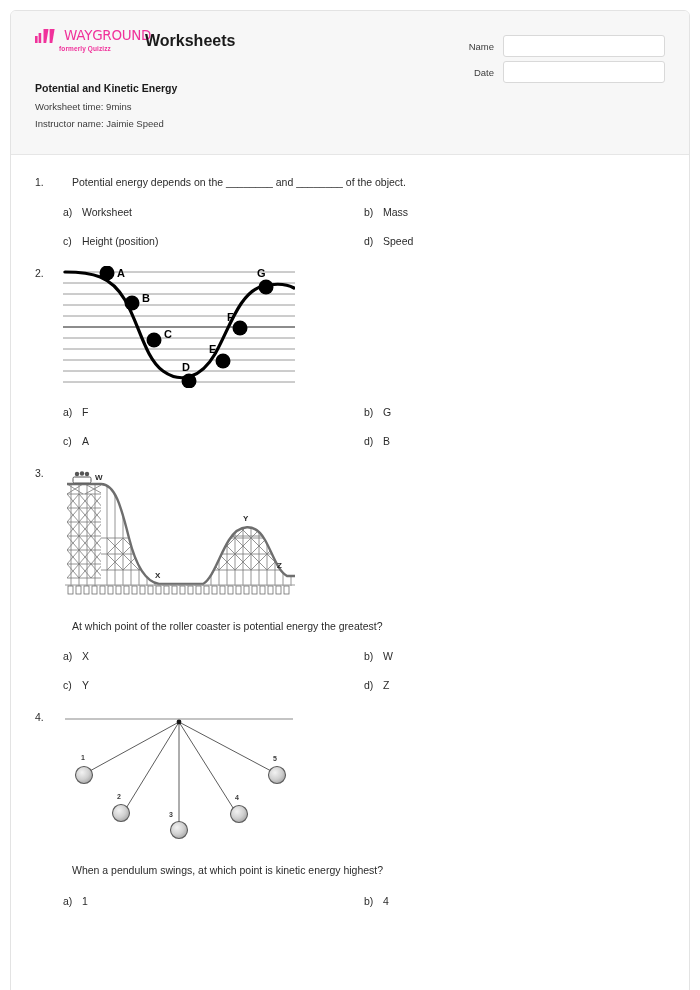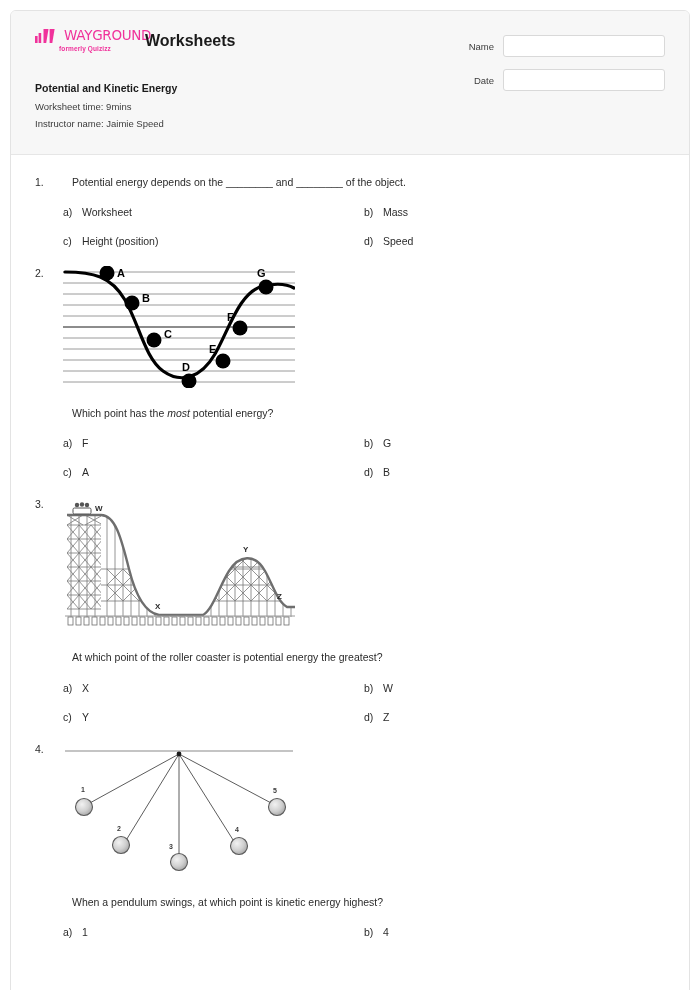--- a/index.html
+++ b/index.html
@@ -51,21 +51,21 @@
     font-size: 10.5px; font-weight: bold; color: #1a1a1a;
     margin-bottom: 7px;
   }
   .meta-line {
     font-size: 9.5px; color: #3c3c3c; margin-bottom: 6px; line-height: 1.2;
   }
 
   .fields { position: absolute; right: 24px; top: 24px; width: 235px; }
   .field-row {
     display: flex; align-items: center; justify-content: flex-end;
-    margin-bottom: 12px;
+    margin-bottom: 4px;
   }
   .field-label {
     font-size: 9.5px; color: #3c3c3c; width: 46px; text-align: right;
     padding-right: 9px;
   }
   .field-input {
     width: 162px; height: 22px;
     background: #ffffff; border: 1px solid #d9d9d9; border-radius: 3px;
     font-size: 10px; padding: 0 6px; color: #222; outline: none;
     font-family: "Liberation Sans", sans-serif;
@@ -216,23 +216,20 @@
               <text x="79" y="36">B</text>
               <text x="101" y="72">C</text>
               <text x="119" y="105">D</text>
               <text x="146" y="87">E</text>
               <text x="164" y="55">F</text>
               <text x="194" y="11">G</text>
             </g>
           </svg>
         </div>
 
-        <div class="q-text">
-          <span>Which point has the </span><em>most</em><span> potential energy?</span>
-        </div>
 
         <div class="options">
           <div class="opt">
             <span class="opt-key">a)</span>
             <span>F</span>
           </div>
           <div class="opt">
             <span class="opt-key">b)</span>
             <span>G</span>
           </div>

